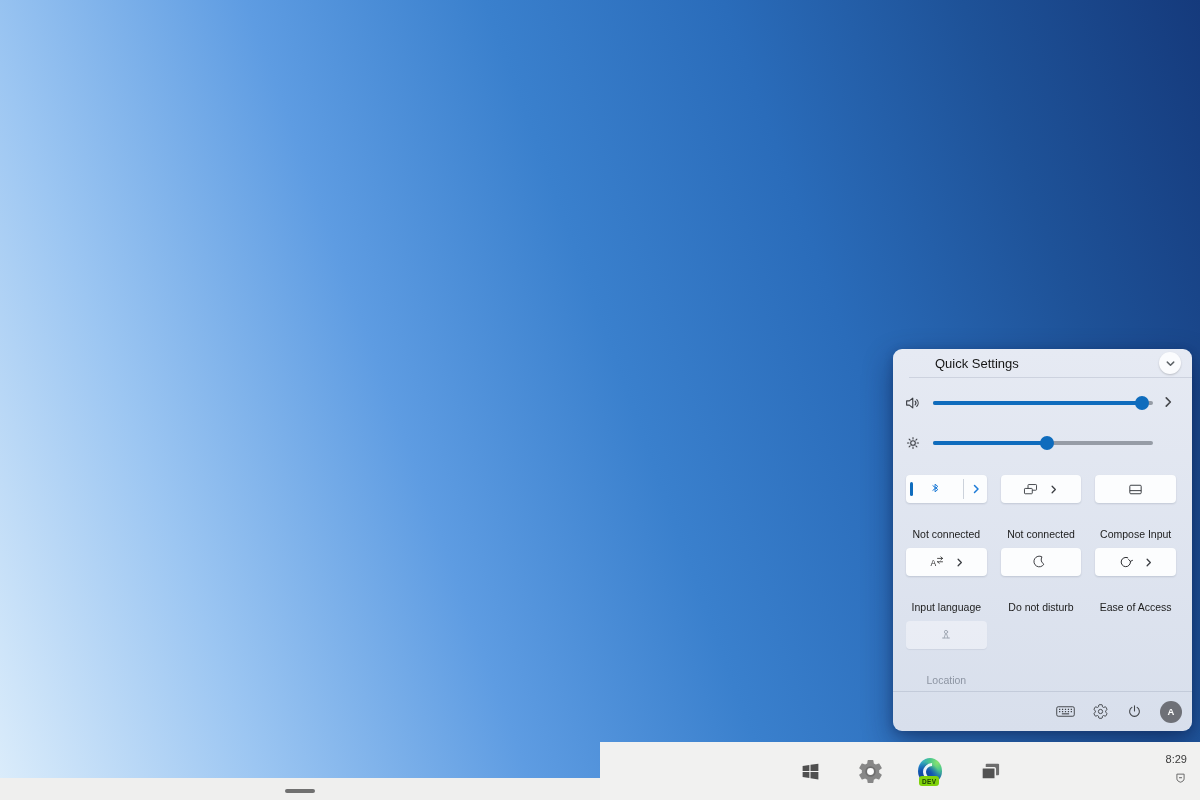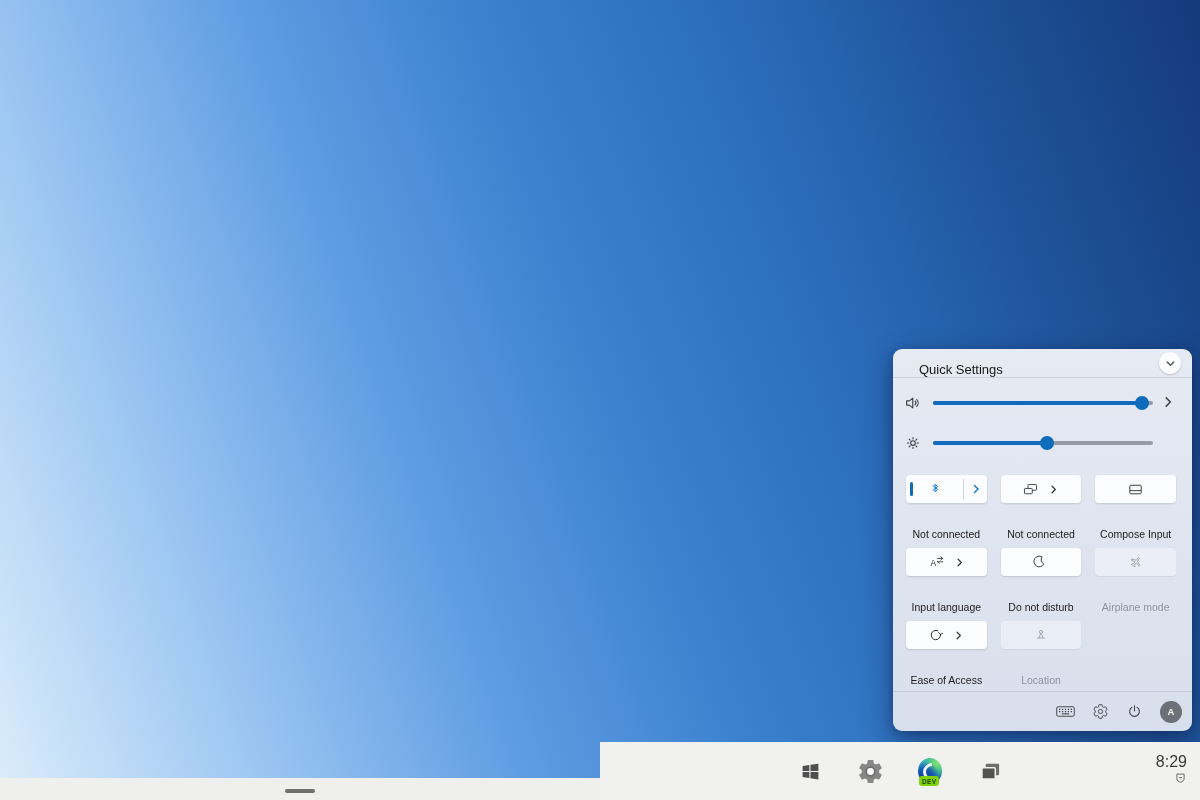--- a/index.html
+++ b/index.html
@@ -6,21 +6,21 @@
   #screen{position:relative;width:1200px;height:800px;overflow:hidden;
     font-family:"Liberation Sans", sans-serif;
     background:linear-gradient(70deg,#dcedfb 0%,#9cc6f2 18%,#5e9ce2 36%,#3a80cd 52%,#2a6cba 68%,#1e5298 84%,#153a7c 100%);}
   svg{display:block;}
 
   
   .qs-panel{position:absolute;left:893px;top:349px;width:299px;height:382px;
     background:linear-gradient(#e6eaf3,#d8dfec);
     border-radius:9px;
     box-shadow:0 12px 30px rgba(8,20,60,.45),0 2px 8px rgba(8,20,60,.25);}
-  .qs-header{position:absolute;left:0;top:0;right:0;height:28px;display:flex;align-items:flex-end;
+  .qs-header{position:absolute;left:16px;top:0;right:0;height:28px;display:flex;align-items:center;
     padding-left:26px;border-bottom:1px solid rgba(50,60,90,.13);}
   .qs-title{font-size:13px;color:#161616;}
   .qs-collapse{position:absolute;right:11px;top:3px;width:22px;height:22px;border-radius:50%;
     background:#fbfcfe;display:flex;align-items:center;justify-content:center;
     box-shadow:0 1px 2px rgba(0,0,0,.18);cursor:default;}
 
   .qs-slider-row{position:absolute;left:0;right:0;height:28px;}
   .row-volume{top:40px;} .row-brightness{top:80px;}
   .s-icon{position:absolute;left:11px;top:5px;}
   .s-track-wrap{position:absolute;left:40px;width:220px;top:12px;height:4px;}
@@ -48,21 +48,21 @@
   .qs-footer{position:absolute;left:0;right:0;top:343px;bottom:0;display:flex;align-items:center;
     justify-content:flex-end;gap:17px;padding-right:10px;}
   .avatar{width:22px;height:22px;border-radius:50%;background:#6e7077;color:#fff;
     display:flex;align-items:center;justify-content:center;font-size:9.5px;font-weight:bold;cursor:default;}
 
   
   .taskbar-right{position:absolute;left:600px;top:742px;width:600px;height:58px;background:#f1f1f0;}
   .tb-icons{position:absolute;left:50%;top:0;height:100%;transform:translateX(-50%);
     display:flex;align-items:center;gap:36px;}
   .tb-btn{width:24px;height:30px;display:flex;align-items:center;justify-content:center;cursor:default;}
-  .tb-clock{position:absolute;right:13px;top:11px;font-size:16px;color:#3a3a3a;text-align:right;cursor:default;}
+  .tb-clock{position:absolute;right:13px;top:11px;font-size:11px;color:#3a3a3a;text-align:right;cursor:default;}
   .tb-tray{position:absolute;right:15px;top:31px;cursor:default;}
   .taskbar-left{position:absolute;left:0;top:778px;width:600px;height:22px;background:#efefee;}
   .gesture-bar{position:absolute;left:285px;top:11px;width:30px;height:4px;border-radius:2px;background:#707070;cursor:default;}
 
   
   .edge-icon{position:relative;width:26px;height:26px;border-radius:50%;
     background:
       radial-gradient(circle at 28% 75%, #0c3e90 0%, #1355ae 30%, rgba(19,85,174,0) 60%),
       radial-gradient(circle at 80% 18%, #8ae36e 0%, #4cc98a 25%, rgba(76,201,138,0) 62%),
       linear-gradient(140deg,#35b9d8 0%,#1b6fd0 55%,#0c3e96 100%);}
@@ -196,32 +196,20 @@
         <div class="qs-tile">
           <span>
             <svg width="16" height="16" viewBox="0 0 24 24">
                 <path d="M13.4 4.3a8 8 0 102.9 11A8.7 8.7 0 0113.4 4.3z" fill="none" stroke="#303136" stroke-width="1.4" stroke-linejoin="round"></path>
               </svg>
           </span>
         </div>
         <div class="qs-label">Do not disturb</div>
       </div>
 
-      <div class="qs-cell">
-        <div class="qs-tile disabled">
-          <span>
-            <svg width="17" height="17" viewBox="0 0 24 24" fill="none" stroke="#99a1ad" stroke-width="1.2" stroke-linejoin="round">
-              <g transform="rotate(38 12 12)">
-                <path d="M10.9 4.4c0-1.1 2.2-1.1 2.2 0v4.3l6.2 2.9v1.5l-6.2-1.5v3.8l1.8 1.4v1.1L12 17.3l-2.9.6v-1.1l1.8-1.4v-3.8l-6.2 1.5v-1.5l6.2-2.9z"></path>
-              </g>
-            </svg>
-          </span>
-        </div>
-        <div class="qs-label disabled">Airplane mode</div>
-      </div>
 
       <div class="qs-cell">
         <div class="qs-tile">
           <span>
             <svg width="16" height="16" viewBox="0 0 24 24" fill="none" stroke="#2c2d31" stroke-width="1.5" stroke-linecap="round" stroke-linejoin="round">
               <path d="M14.6 5.6A7 7 0 1018.7 11"></path>
               <path d="M15.9 8.3l2.8 2.7 3-1.4"></path>
             </svg>
           </span>
           <span>

